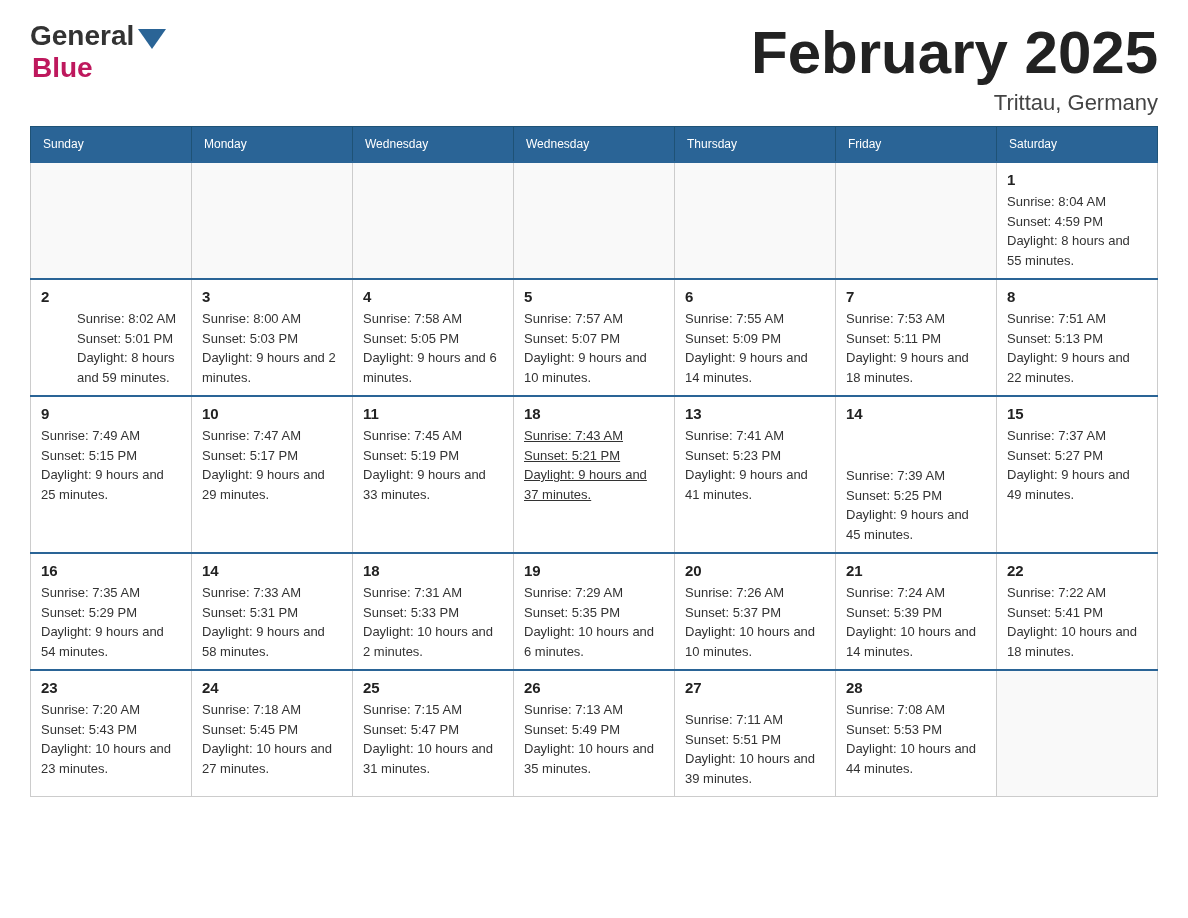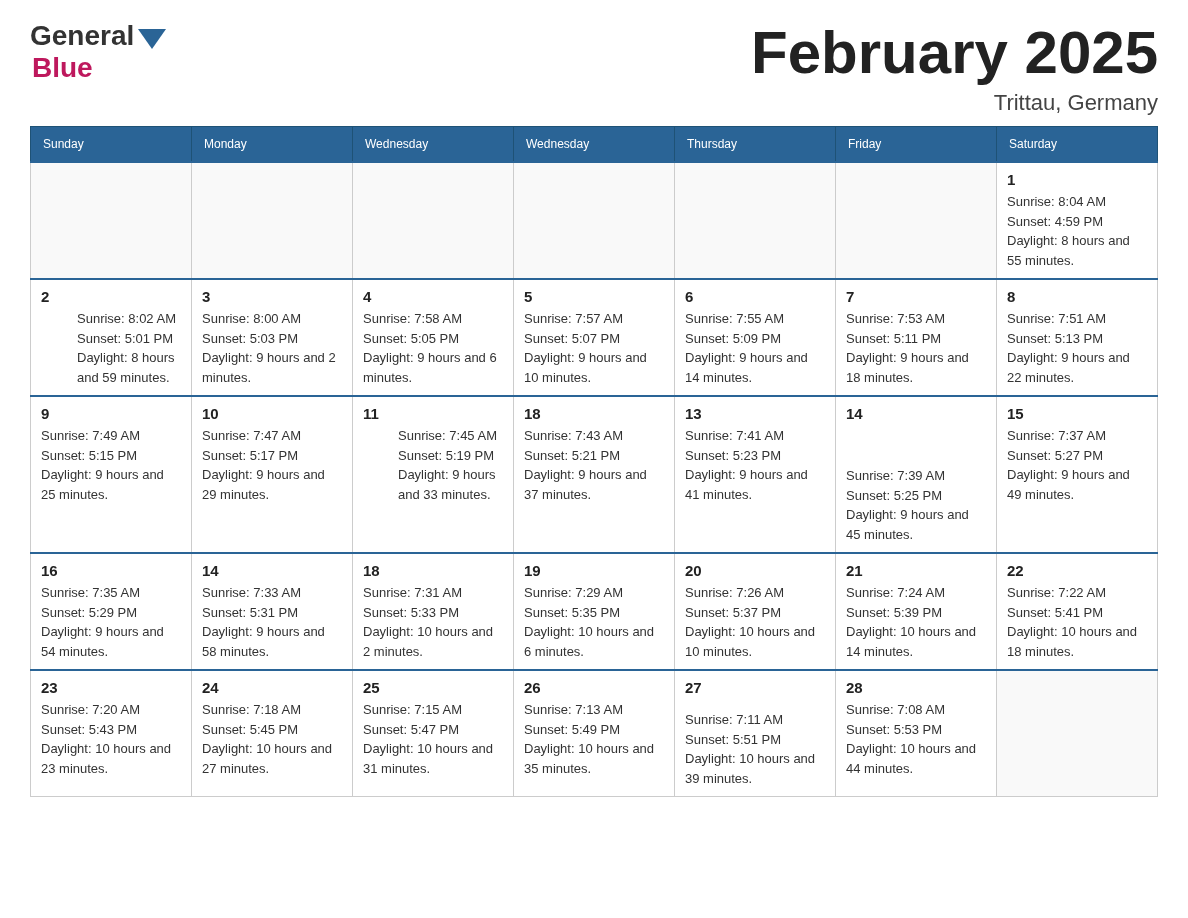--- a/index.html
+++ b/index.html
@@ -197,27 +197,27 @@
 Daylight: 9 hours and 25 minutes.</div>
         </td>
         <td>
           <div class="day-number">10</div>
           <div class="day-info" style="white-space: pre-line;">Sunrise: 7:47 AM
 Sunset: 5:17 PM
 Daylight: 9 hours and 29 minutes.</div>
         </td>
         <td>
           <div class="day-number">11</div>
-          <div class="day-info" style="white-space: pre-line; margin-left: 35px;">Sunrise: 7:45 AM
+          <div class="day-info" style="white-space: pre-line;">Sunrise: 7:45 AM
 Sunset: 5:19 PM
 Daylight: 9 hours and 33 minutes.</div>
         </td>
         <td>
           <div class="day-number">18</div>
-          <div class="day-info" style="white-space: pre-line;">Sunrise: 7:43 AM
+          <div class="day-info" style="white-space: pre-line; text-decoration: underline;">Sunrise: 7:43 AM
 Sunset: 5:21 PM
 Daylight: 9 hours and 37 minutes.</div>
         </td>
         <td>
           <div class="day-number">13</div>
           <div class="day-info" style="white-space: pre-line;">Sunrise: 7:41 AM
 Sunset: 5:23 PM
 Daylight: 9 hours and 41 minutes.</div>
         </td>
         <td>

